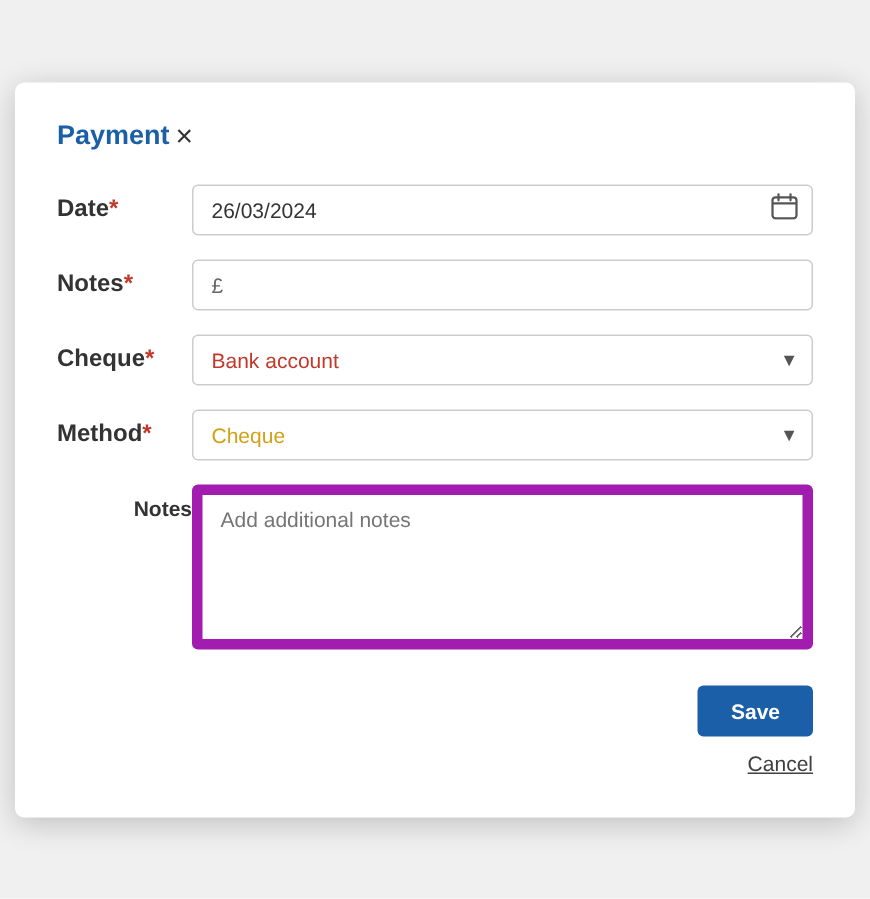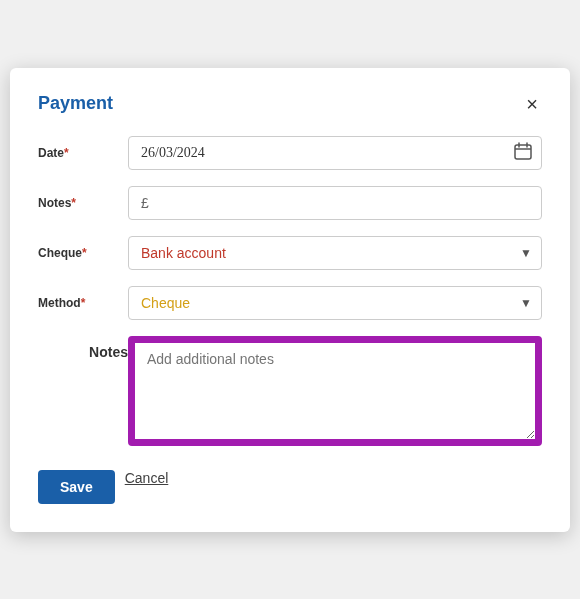--- a/index.html
+++ b/index.html
@@ -24,21 +24,20 @@
       border-radius: 6px;
       box-shadow: 0 4px 20px rgba(0,0,0,0.2);
       width: 560px;
       padding: 24px 28px 28px 28px;
       position: relative;
     }
 
     .dialog-header {
       display: flex;
       align-items: center;
-      justify-content: space-between;
       margin-bottom: 20px;
     }
 
     .dialog-title {
       font-size: 18px;
       font-weight: 700;
       color: #1a5fa8;
     }
 
     .close-btn {
@@ -52,21 +51,21 @@
     }
 
     .form-row {
       display: flex;
       align-items: center;
       margin-bottom: 16px;
     }
 
     .form-label {
       width: 90px;
-      font-size: 12px;
+      font-size: 16px;
       font-weight: 600;
       color: #333;
       flex-shrink: 0;
     }
 
     .required-star {
       color: #c0392b;
     }
 
     .date-wrapper {
@@ -75,21 +74,20 @@
     }
 
     .date-input {
       width: 100%;
       border: 1px solid #ccc;
       border-radius: 4px;
       padding: 8px 38px 8px 12px;
       font-size: 14px;
       color: #333;
       outline: none;
-      font-family: Liberation Serif, serif;
     }
 
     .date-icon {
       position: absolute;
       right: 10px;
       top: 50%;
       transform: translateY(-50%);
       color: #666;
       pointer-events: none;
     }
@@ -172,22 +170,22 @@
       padding: 8px 12px;
       font-size: 14px;
       color: #999;
       resize: vertical;
       height: 110px;
       outline: none;
     }
 
     .actions {
       display: flex;
-      flex-direction: row;
-      align-items: flex-start;
+      flex-direction: column;
+      align-items: flex-end;
       gap: 10px;
     }
 
     .save-btn {
       background: #1a5fa8;
       color: #fff;
       border: none;
       border-radius: 4px;
       padding: 9px 22px;
       font-size: 14px;

